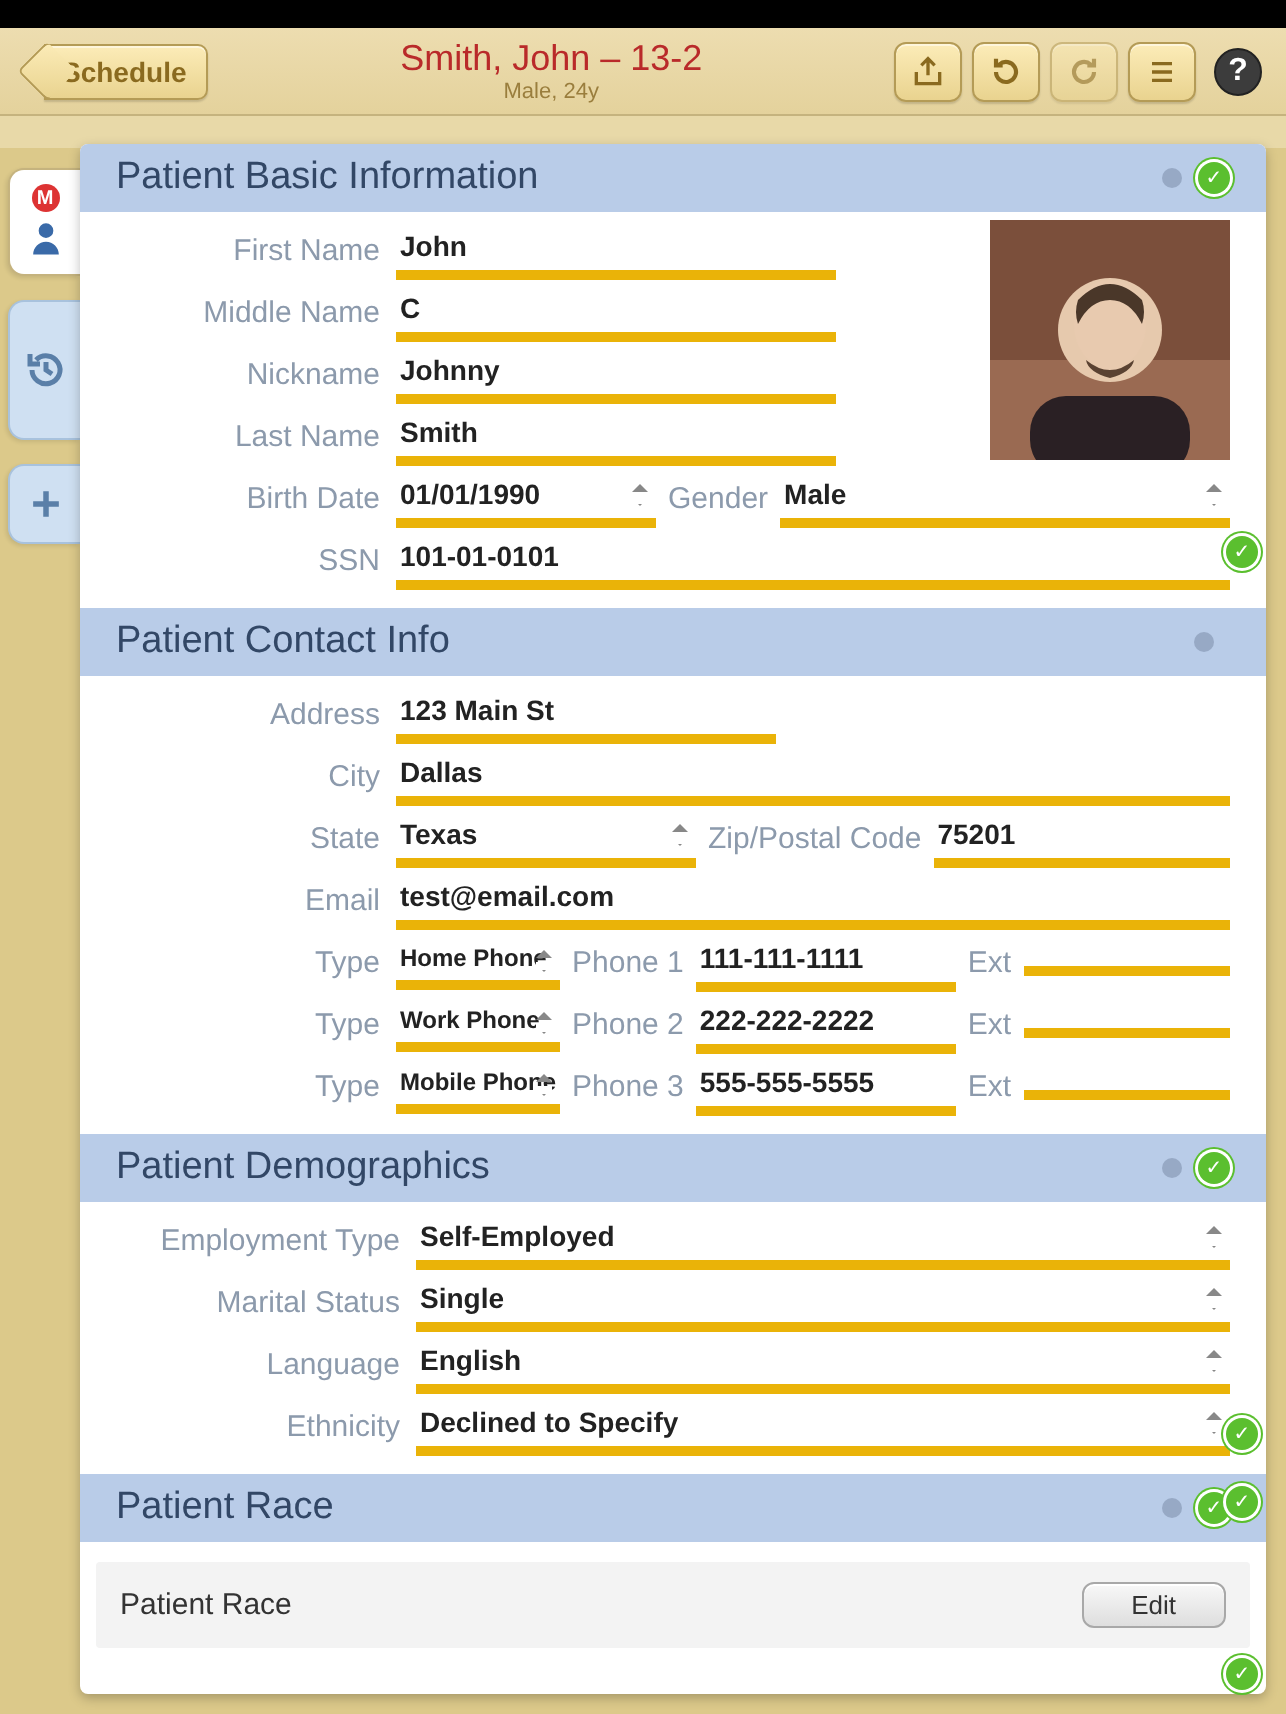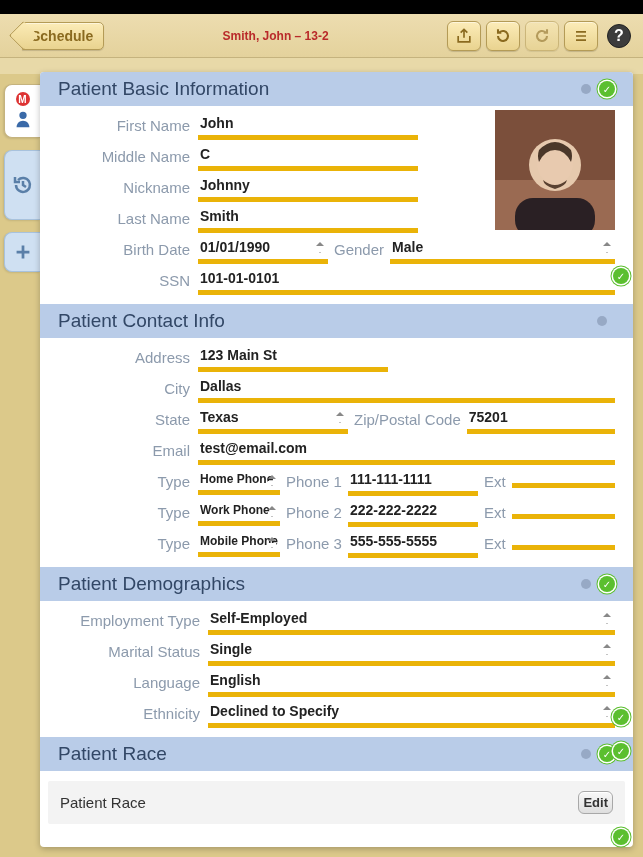--- a/index.html
+++ b/index.html
@@ -77,21 +77,21 @@
   position: absolute;
   left: -10px; top: 2px;
   width: 20px; height: 20px;
   background: linear-gradient(135deg, #fcecb8, #e9d38f);
   border-left: 1px solid #b49b56;
   border-bottom: 1px solid #b49b56;
   transform: rotate(45deg);
   border-radius: 3px;
 }
 .toolbar-center { flex: 1; text-align: center; }
-.patient-title { font-size: 12px; font-weight: 700; color: #b92a2a; }
+.patient-title { font-size: 18px; font-weight: 400; color: #b92a2a; }
 .patient-sub { font-size: 11px; color: #9a7e3d; }
 .toolbar-right { display: flex; gap: 5px; align-items: center; }
 .sq-btn {
   width: 34px; height: 30px;
   background: linear-gradient(#fcecb8, #e9d38f);
   border: 1px solid #b49b56;
   border-radius: 6px;
   display: flex;
   align-items: center;
   justify-content: center;
@@ -229,25 +229,24 @@
   width: 120px; height: 120px;
   background: #8b6b56;
   overflow: hidden;
 }
 .sub-label { color: #8c9aac; font-size: 15px; padding: 0 6px; white-space: nowrap; }
 .row.multi .val-input { flex: none; }
 .edit-btn {
   background: linear-gradient(#f8f8f8, #dedede);
   border: 1px solid #a8a8a8;
   border-radius: 6px;
-  padding: 3px 4px;
+  padding: 3px 24px;
   font-size: 13px;
   color: #333;
   box-shadow: 0 1px 0 #fff inset;
-  font-weight: bold;
 }
 .race-row {
   margin: 10px 8px 0 8px;
   background: #f3f3f3;
   padding: 10px 12px;
   display: flex;
   align-items: center;
   border-radius: 2px;
   position: relative;
 }
@@ -274,20 +273,21 @@
 </div>
 
 <div class="app-frame">
 
   <div class="toolbar">
     <div class="back-btn">
       <span>Schedule</span>
     </div>
     <div class="toolbar-center">
       <div class="patient-title">Smith, John – 13-2</div>
+      <div class="patient-sub">Male, 24y</div>
     </div>
     <div class="toolbar-right">
       <div class="sq-btn">
         <svg viewBox="0 0 24 24">
             <path fill="none" stroke="#8a6a1f" stroke-width="2" d="M5 12v7h14v-7 M12 4v10 M8 8l4-4 4 4"></path>
           </svg>
       </div>
       <div class="sq-btn">
         <svg viewBox="0 0 24 24">
             <path fill="none" stroke="#8a6a1f" stroke-width="2.5" d="M6 12a6 6 0 1 0 2-4.5M6 4v4h4"></path>

